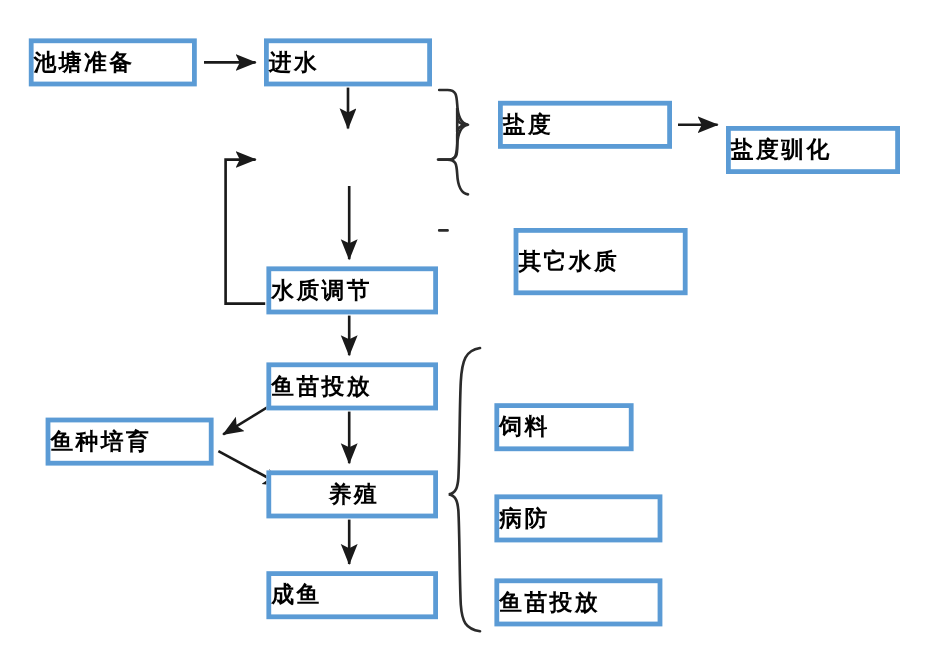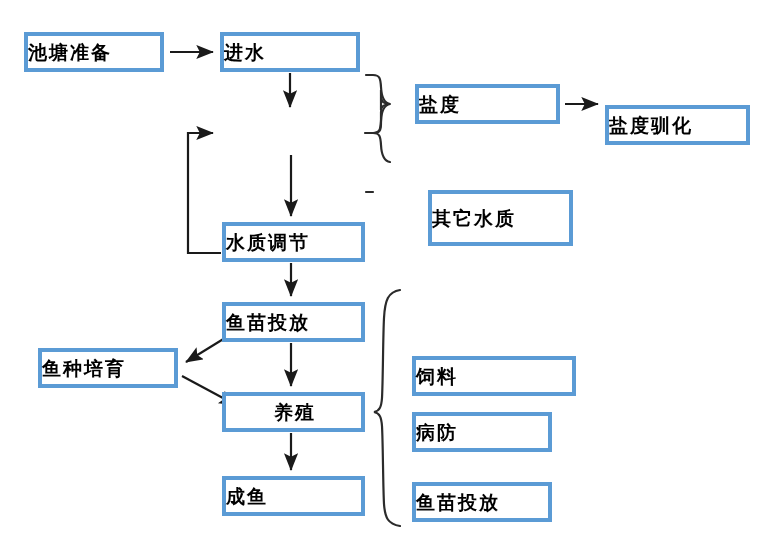--- a/index.html
+++ b/index.html
@@ -147,21 +147,21 @@
 
   <div class="node" style="left:222px; top:392px; width:143px; height:40px;padding-left:48px;">
     <span>养殖</span>
   </div>
 
   <div class="node" style="left:222px; top:476px; width:143px; height:40px;">
     <span>成鱼</span>
   </div>
 
 
-  <div class="node" style="left:412px; top:356px; width:164px; height:40px;">
+  <div class="node" style="left:412px; top:336px; width:116px; height:40px;">
     <span>饲料</span>
   </div>
 
   <div class="node" style="left:412px; top:412px; width:140px; height:40px;">
     <span>病防</span>
   </div>
 
   <div class="node" style="left:412px; top:482px; width:140px; height:40px;">
     <span>鱼苗投放</span>
   </div>

